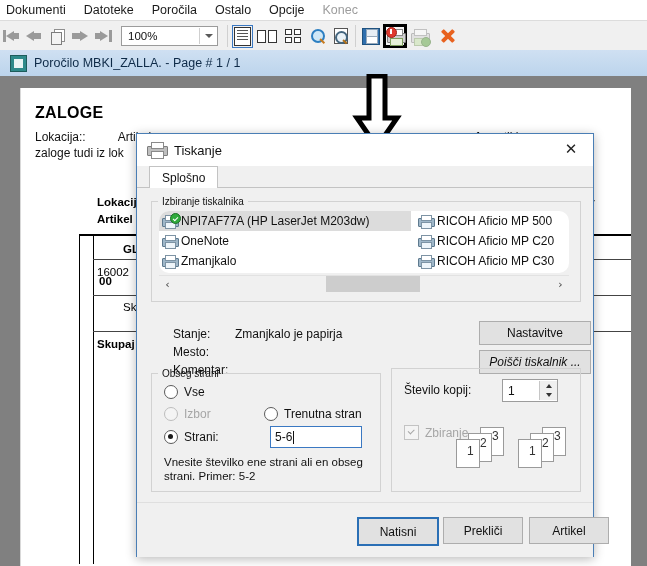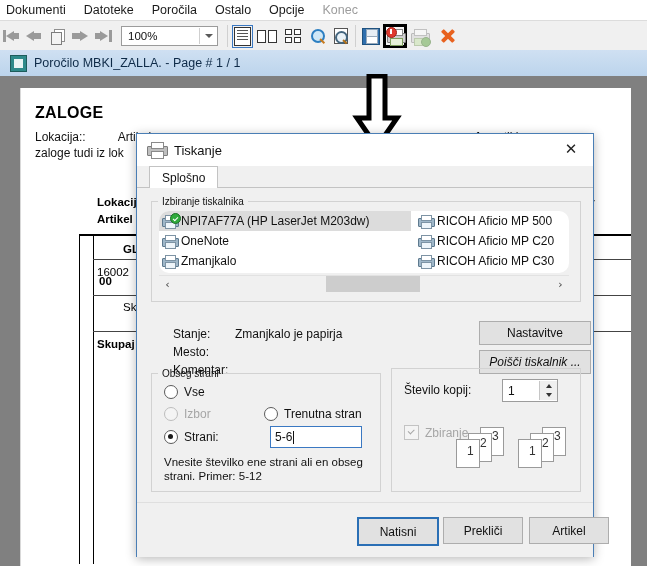--- a/index.html
+++ b/index.html
@@ -570,21 +570,21 @@
         <div class="radio checked" id="r-strani">
           <span class="rc"></span>
           <span>Strani:</span>
         </div>
 
         <div id="pages-input">
           <span>5-6</span>
           <span class="caret"></span>
         </div>
 
-        <div id="range-hint">Vnesite številko ene strani ali en obseg strani. Primer: 5-12</div>
+        <div id="range-hint">Vnesite številko ene strani ali en obseg strani. Primer: 5-2</div>
       </fieldset>
 
       <fieldset class="grp" id="grp-copies">
         <div id="copies-label">Število kopij:</div>
         <div id="copies-spin">
           <div class="cval">1</div>
           <div class="sp">
             <div class="up">
                 <span class="tri-up"></span>
               </div>

